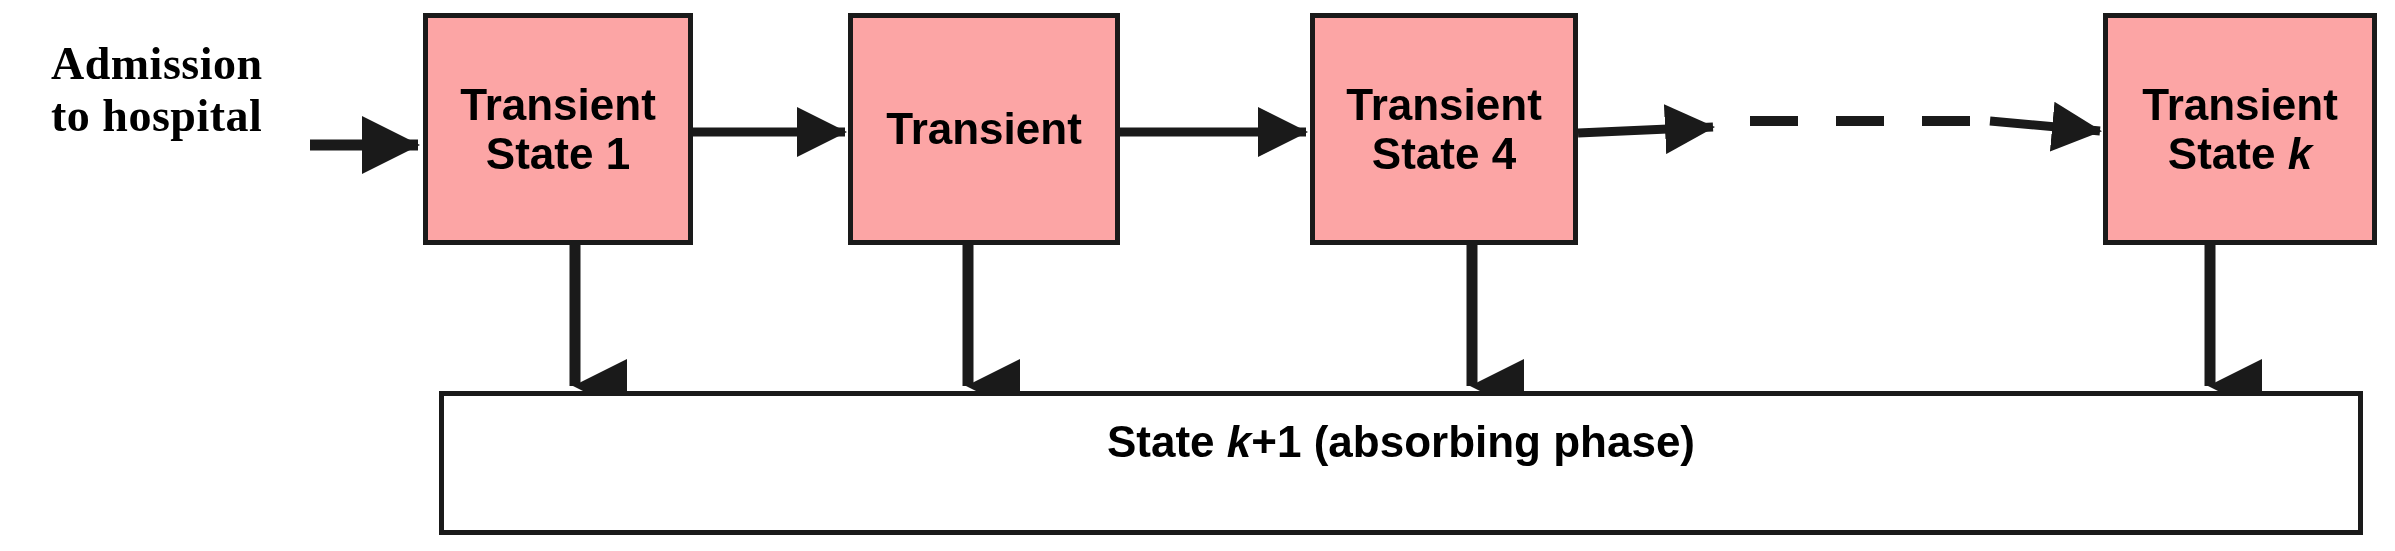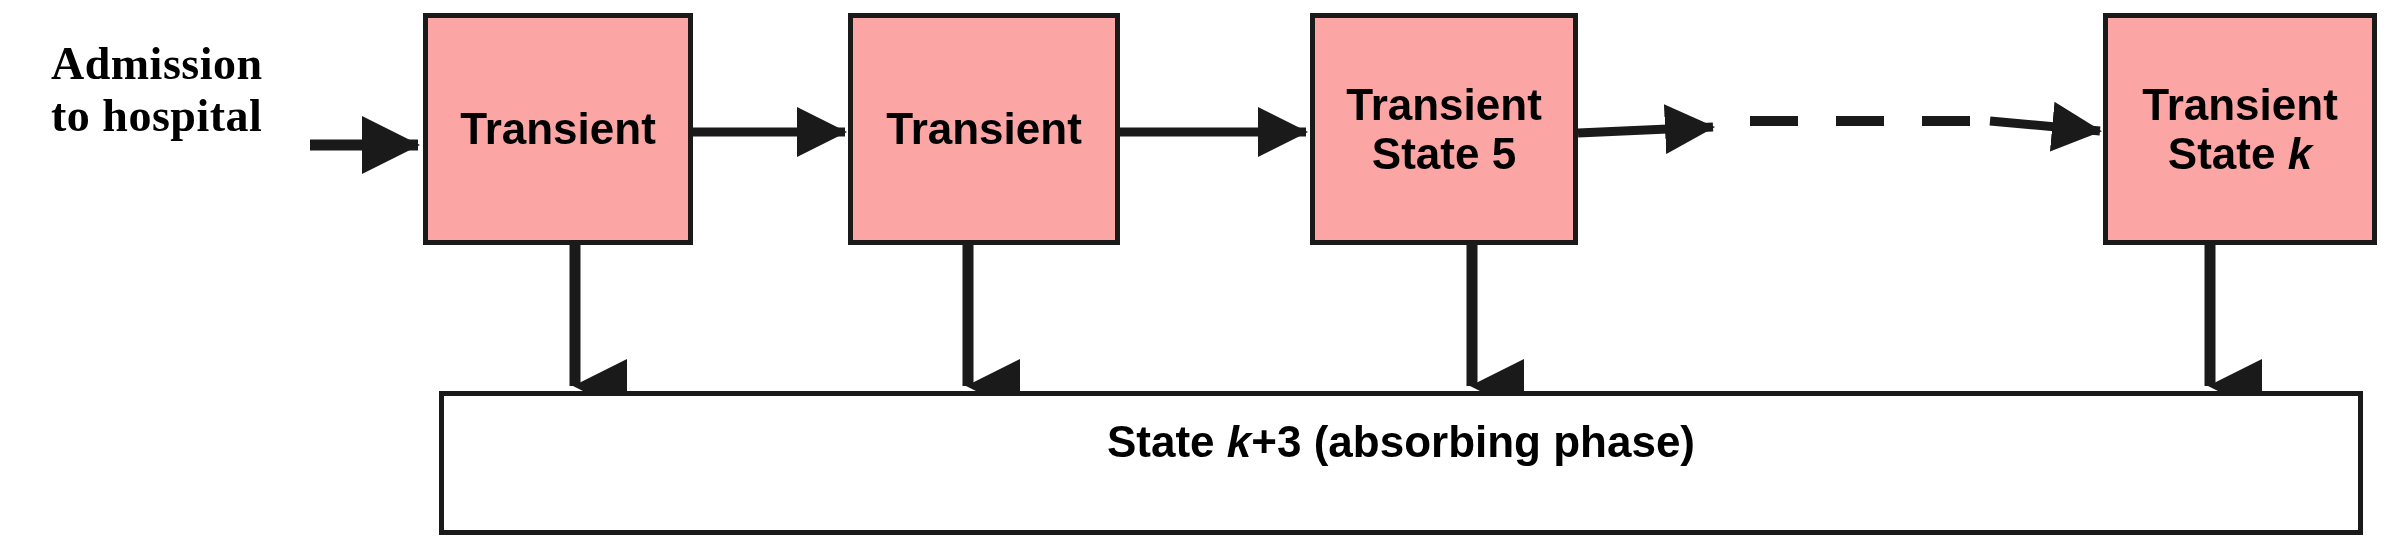--- a/index.html
+++ b/index.html
@@ -141,32 +141,32 @@
     </g>
     <g>
       <line x1="2210" y1="245" x2="2210" y2="386" stroke="#1a1a1a" stroke-width="11" marker-end="url(#arrowDown)"></line>
     </g>
   </svg>
 
   <div class="entry-label">Admission
 to hospital</div>
 
   <div class="state-box" style="left:423px; top:13px; width:270px; height:232px;">
-    <div class="state-box-label"><span>Transient</span><br></div>
+    <div class="state-box-label"><span>Transient</span><br><span>State 1</span></div>
   </div>
 
   <div class="state-box" style="left:848px; top:13px; width:272px; height:232px;">
     <div class="state-box-label"><span>Transient</span><br></div>
   </div>
 
   <div class="state-box" style="left:1310px; top:13px; width:268px; height:232px;">
-    <div class="state-box-label"><span>Transient</span><br><span>State 5</span></div>
+    <div class="state-box-label"><span>Transient</span><br><span>State 4</span></div>
   </div>
 
   <div class="state-box" style="left:2103px; top:13px; width:274px; height:232px;">
     <div class="state-box-label"><span>Transient</span><br><span>State </span><span class="ital">k</span></div>
   </div>
 
   <div id="absorbing-bar">
-    <div id="absorbing-bar-label"><span>State </span><span class="ital">k</span><span>+3 (absorbing phase)</span></div>
+    <div id="absorbing-bar-label"><span>State </span><span class="ital">k</span><span>+1 (absorbing phase)</span></div>
   </div>
 
 </div>
 
 </body></html>

